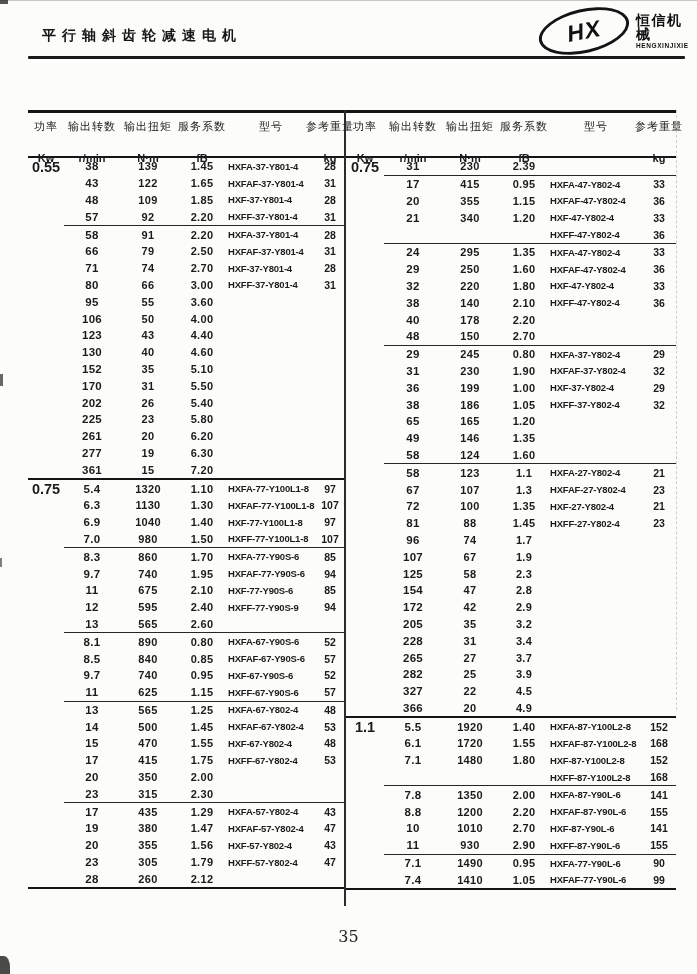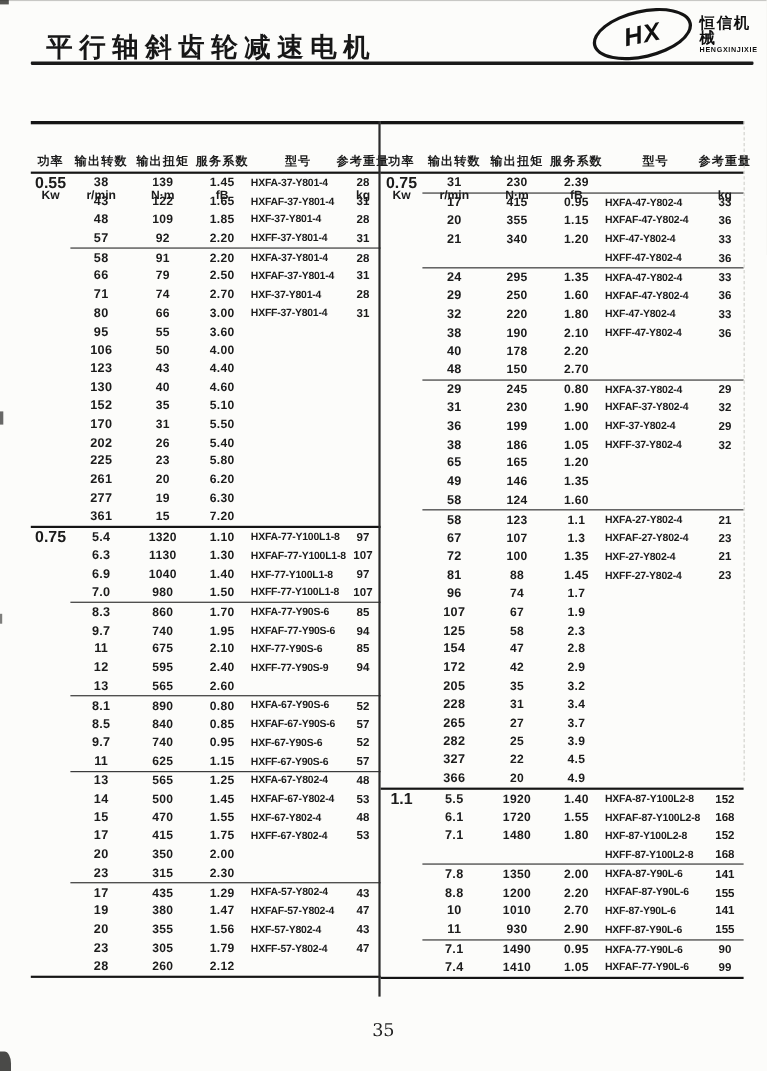--- a/index.html
+++ b/index.html
@@ -11,21 +11,21 @@
     position:relative;
     width:697px;height:974px;
     margin:0 auto;
     background:#fcfcfa;
     overflow:hidden;
     color:#1b1b1b;
   }
   
   .page-title{
     position:absolute;left:42px;top:27px;
-    font-size:24px;font-weight:bold;letter-spacing:6px;
+    font-size:14px;font-weight:bold;letter-spacing:6px;
     color:#171717;white-space:nowrap;
   }
   .title-rule{
     position:absolute;left:28px;top:56px;width:657px;height:3px;
     background:#1a1a1a;border-radius:1px;
   }
   .logo{
     position:absolute;left:538px;top:6px;width:156px;height:50px;
     display:flex;align-items:center;
   }
@@ -47,21 +47,21 @@
   .spec-table{position:absolute;top:110px;}
   .spec-table.t-left {left:28px; width:318px; --cols:36px 56px 56px 52px 86px 32px;}
   .spec-table.t-right{left:346px;width:330px; --cols:38px 58px 56px 52px 92px 34px;}
   .t-head{
     display:grid;grid-template-columns:var(--cols);
     border-top:3px solid #151515;
     border-bottom:2px solid #151515;
     height:43px;
   }
   .h-cell{display:flex;flex-direction:column;align-items:center;justify-content:flex-start;padding-top:6px;}
-  .h-label{font-size:11px;font-weight:bold;letter-spacing:1px;white-space:nowrap;margin-top:20px;}
+  .h-label{font-size:11px;font-weight:normal;letter-spacing:1px;white-space:nowrap;}
   .h-unit{font-size:11px;font-weight:bold;margin-top:18px;white-space:nowrap;}
   .p-section{display:flex;border-bottom:2px solid #151515;}
   .p-section:last-child{border-bottom:none;}
   .spec-table{border-bottom:2px solid #151515;}
   .power-cell{
     flex:0 0 var(--pw,36px);
     font-size:14.5px;font-weight:bold;text-align:center;padding-top:1px;
   }
   .t-left  .power-cell{flex-basis:36px;}
   .t-right .power-cell{flex-basis:38px;}
@@ -553,21 +553,21 @@
             </div>
             <div class="t-row">
               <div class="num speed">32</div>
               <div class="num torque">220</div>
               <div class="num fb">1.80</div>
               <div class="model">HXF-47-Y802-4</div>
               <div class="weight">33</div>
             </div>
             <div class="t-row">
               <div class="num speed">38</div>
-              <div class="num torque">190</div>
+              <div class="num torque">140</div>
               <div class="num fb">2.10</div>
               <div class="model">HXFF-47-Y802-4</div>
               <div class="weight">36</div>
             </div>
             <div class="t-row">
               <div class="num speed">40</div>
               <div class="num torque">178</div>
               <div class="num fb">2.20</div>
               <div class="model"></div>
               <div class="weight"></div>

